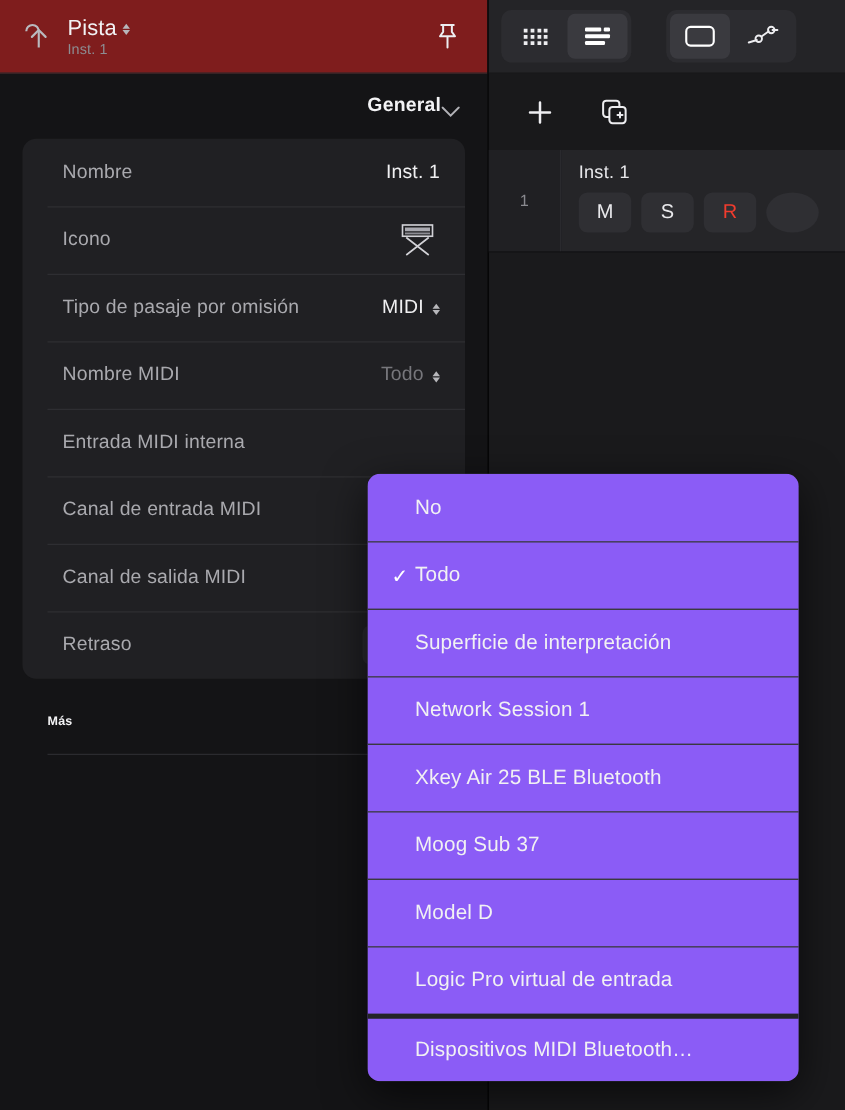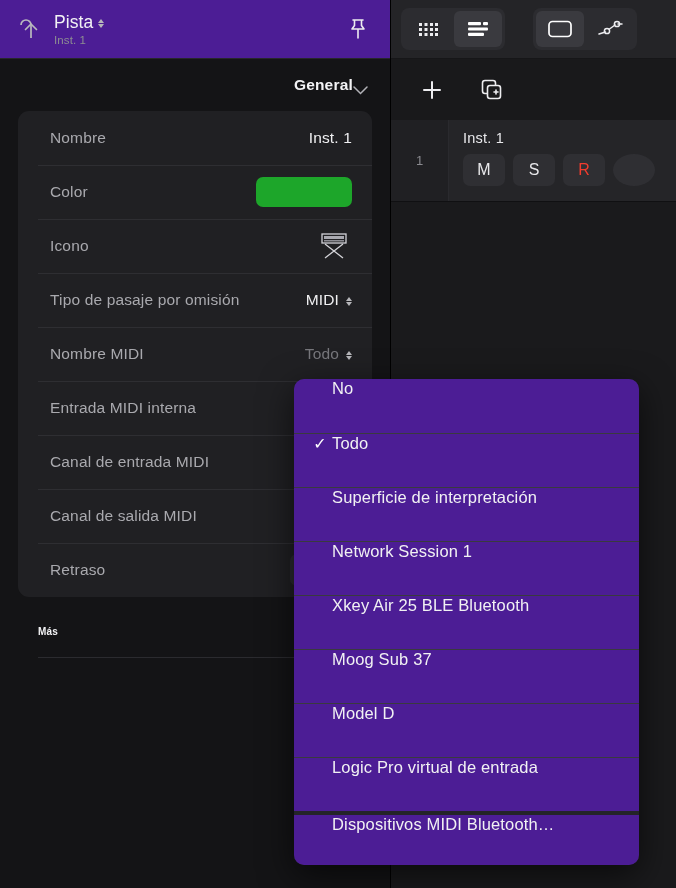--- a/index.html
+++ b/index.html
@@ -22,21 +22,21 @@
     width: 390px;
     height: 888px;
     background: #141416;
     flex: 0 0 390px;
   }
 
   
   #insp-header {
     position: relative;
     height: 59px;
-    background: #4c1d95;
+    background: #7f1d1d;
     border-bottom: 1px solid #27272a;
     display: flex;
     align-items: center;
     padding: 0 14px;
   }
   #back-btn {
     width: 34px; height: 34px;
     display: flex; align-items: center; justify-content: center;
     flex: 0 0 34px;
   }
@@ -220,23 +220,23 @@
     width: 345px;
     background:#2a2a2d;
     border-radius: 10px;
     box-shadow: 0 10px 34px rgba(0,0,0,0.62);
     overflow:hidden;
     z-index: 50;
   }
   .menu-item {
     position:relative;
     height: 54px;
-    display:flex; align-items:flex-start;
+    display:flex; align-items:center;
     padding-left: 14px;
-    background:#4c1d95;
+    background:#8b5cf6;
   }
   .menu-item + .menu-item { border-top:1px solid #3a3a3e; }
   .menu-item.sep-above { border-top: 4px solid #242428; }
   .menu-check {
     width: 24px; flex:0 0 24px;
     font-size: 16px; color:#ffffff;
     display:flex; align-items:center; justify-content:center;
   }
   .menu-label {
     font-size: 16.5px; color:#f1f1f3; letter-spacing:0.15px;
@@ -283,26 +283,20 @@
       </span>
     </div>
 
     <div class="card">
 
       <div class="row">
         <span class="row-label">Nombre</span>
         <span class="row-value">Inst. 1</span>
       </div>
 
-      <div class="row">
-        <span class="row-label">Color</span>
-        <span class="row-value">
-          <span class="color-swatch" id="color-swatch" style="background: rgb(29, 166, 42);"></span>
-        </span>
-      </div>
 
       <div class="row">
         <span class="row-label">Icono</span>
         <span class="row-value">
           <span class="icon-box">
             <svg width="34" height="30" viewBox="0 0 34 30">
               <rect x="5" y="3" width="24" height="9" fill="none" stroke="#d2d2d7" stroke-width="1.3"></rect>
               <rect x="7" y="5" width="20" height="3" fill="#a9a9b0"></rect>
               <rect x="7" y="9" width="20" height="1.5" fill="#8d8d94"></rect>
               <path d="M8 13 L26 27 M26 13 L8 27" fill="none" stroke="#d2d2d7" stroke-width="1.3"></path>

